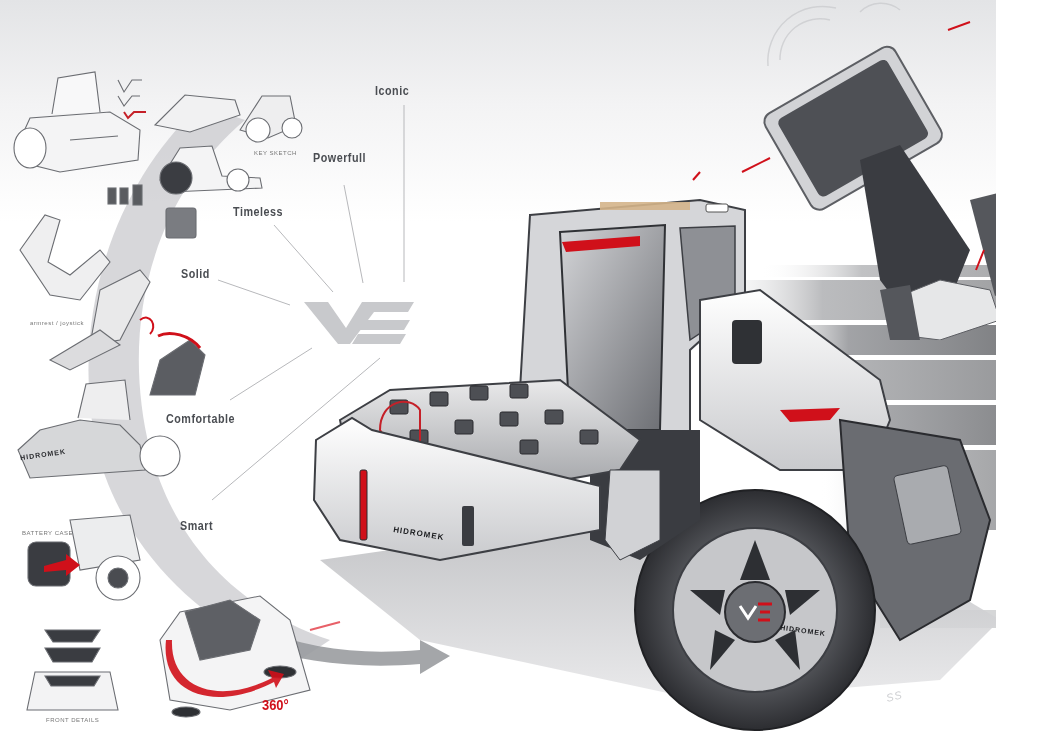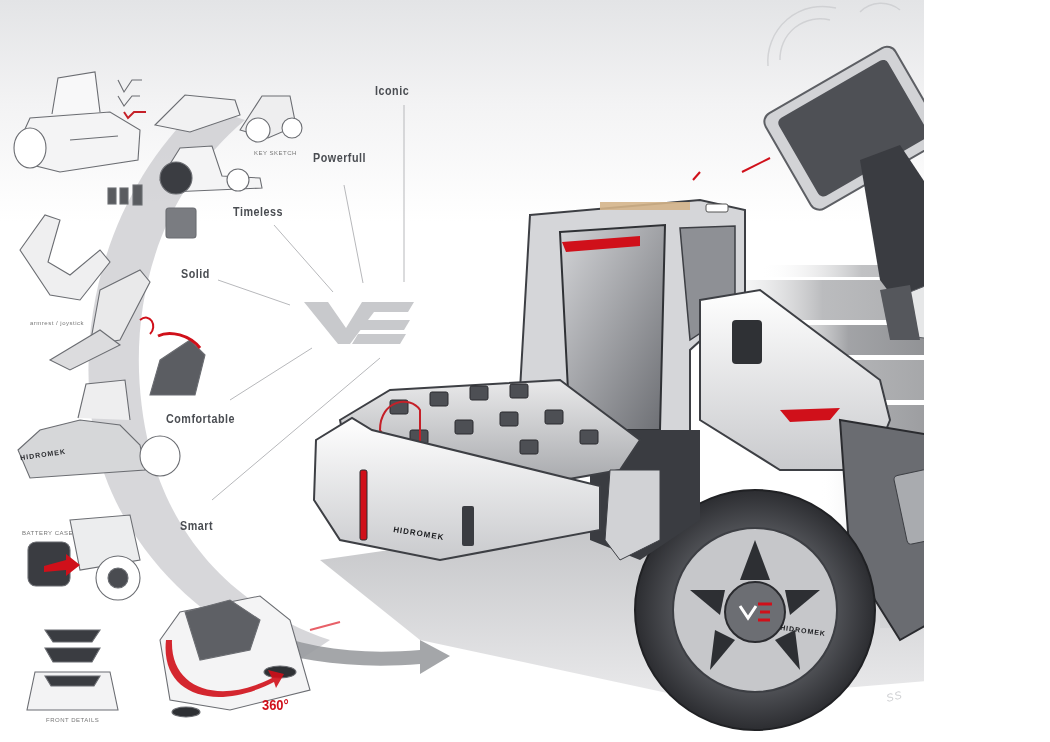--- a/index.html
+++ b/index.html
@@ -1,17 +1,17 @@
 <!DOCTYPE html>
 <html><head>
 <meta charset="utf-8">
 <style>
   html, body { margin:0; padding:0; }
   body { width:1050px; height:742px; overflow:hidden; background:#ffffff; font-family:"Liberation Sans", sans-serif; }
-  .canvas { position:relative; width:924px; height:742px; overflow:hidden;
+  .canvas { position:relative; width:996px; height:742px; overflow:hidden;
     background: linear-gradient(180deg, #e3e4e6 0%, #f3f3f4 14%, #ffffff 30%, #ffffff 100%); text-align: center; }
   .layer { position:absolute; left:0; top:0; }
   .keyword { position:absolute; font-family:"Liberation Sans", sans-serif; font-weight:bold; font-size:12.5px;
     color:#4a4d52; letter-spacing:0.6px; transform:scaleX(0.86); transform-origin:left center; white-space:nowrap; }
   .deg { position:absolute; font-family:"Liberation Sans", sans-serif; font-weight:bold; font-size:15px; color:#d0101a;
     transform:scaleX(0.86); transform-origin:left center; }
   .brand { position:absolute; font-family:"Liberation Sans", sans-serif; font-weight:bold; color:#1b1c1f; letter-spacing:1px; }
   .note { position:absolute; font-family:"Liberation Sans", sans-serif; font-size:6px; color:#777; letter-spacing:0.5px; }
 </style>
 </head>

